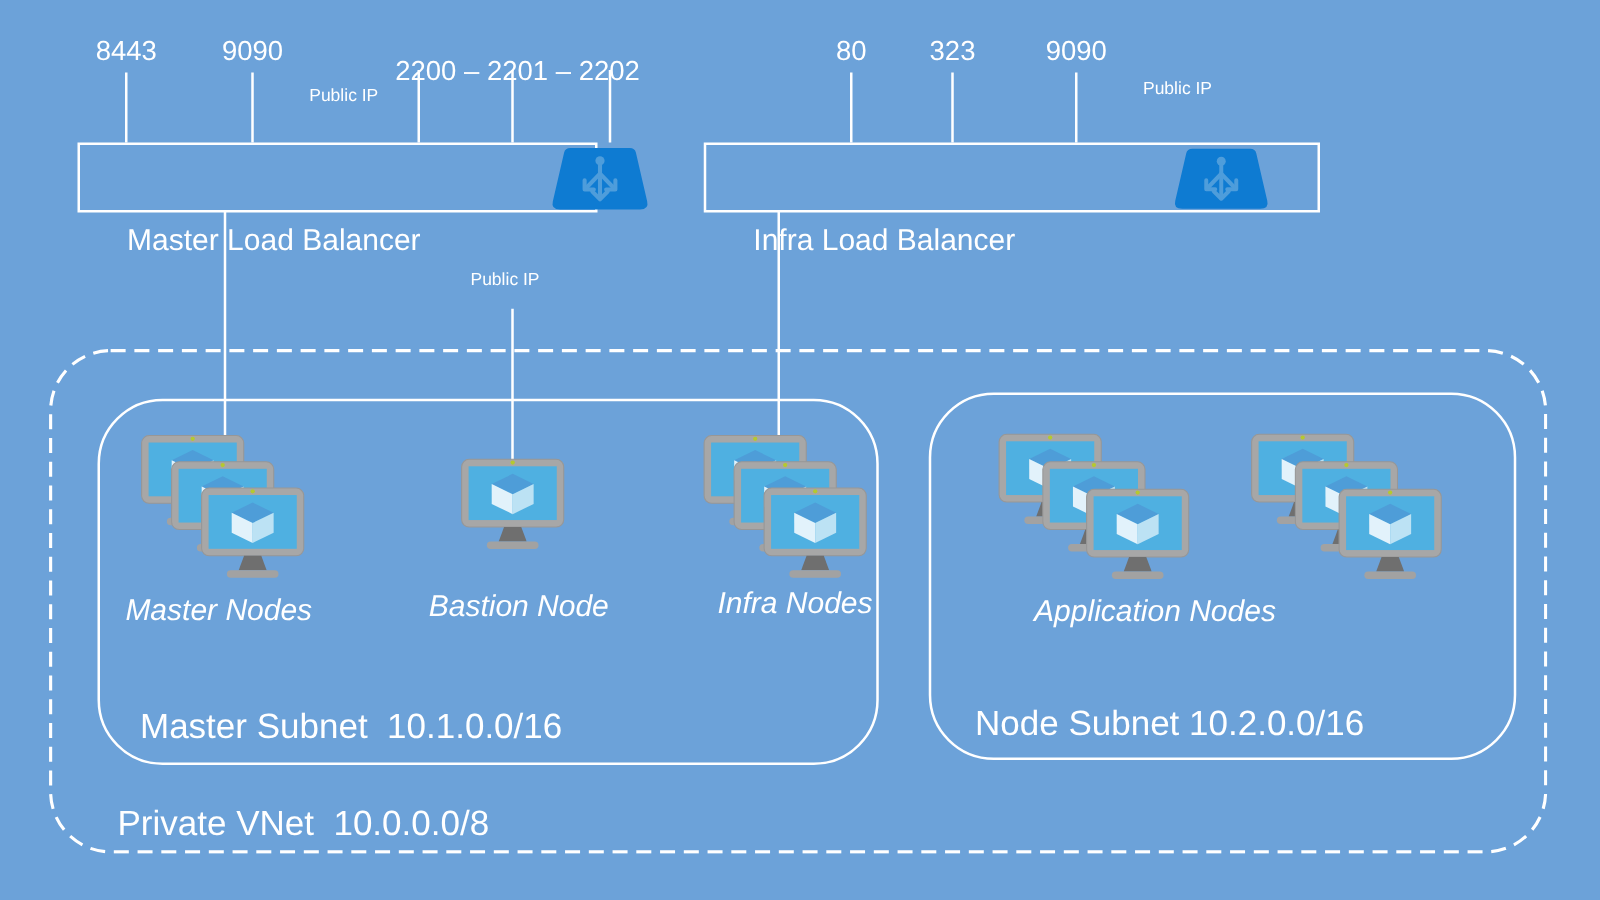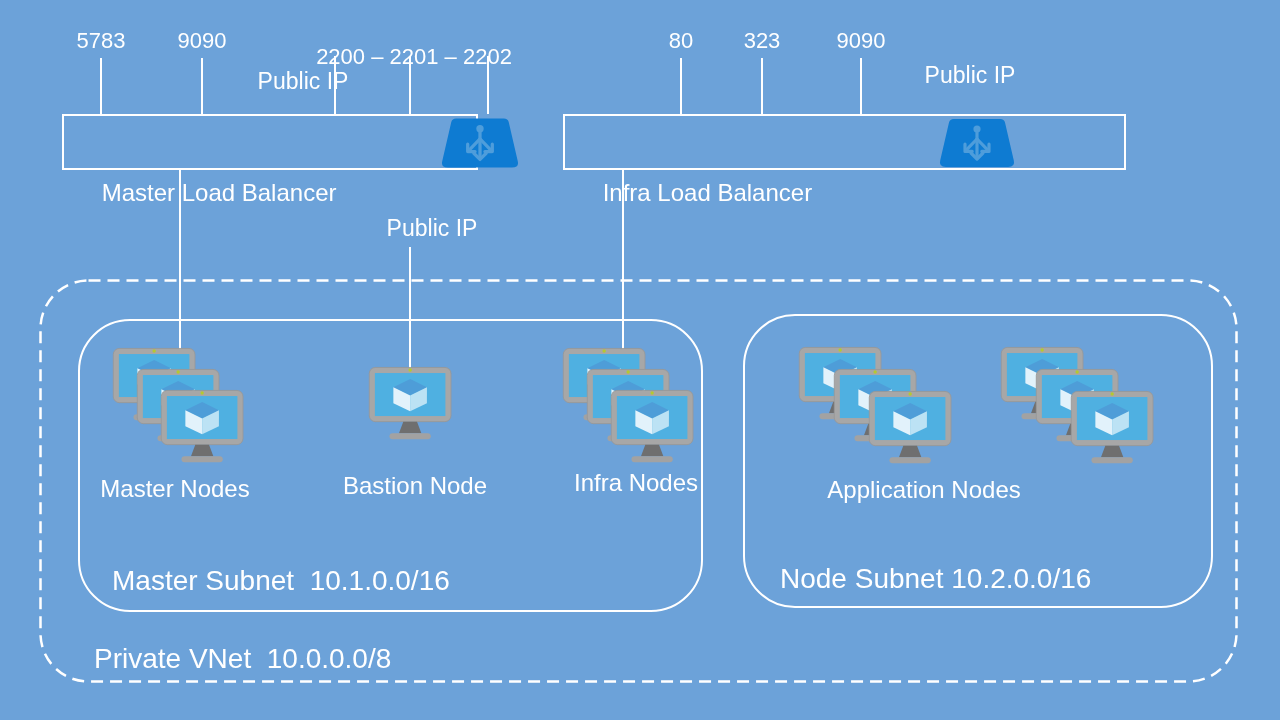--- a/index.html
+++ b/index.html
@@ -6,22 +6,22 @@
   .canvas{
     position:relative;width:1280px;height:720px;overflow:hidden;
     background:#6CA2D9;
     font-family:"Liberation Sans",sans-serif;color:#fff;
   }
   .abs{position:absolute;}
   .vline{position:absolute;width:2px;background:#FFFFFF;}
   .label{position:absolute;white-space:pre;color:#FFFFFF;line-height:1.15;}
   .center{transform:translateX(-50%);}
   .port{font-size:22px;}
-  .pubip{font-size:23px;margin-left:28px;}
-  .grouplabel{font-size:24px;}
+  .pubip{font-size:14px;}
+  .grouplabel{font-size:24px;font-style:italic;}
   .subnetlabel{font-size:28px;}
   .lb-box{
     position:absolute;height:56px;border:2px solid #FFFFFF;box-sizing:border-box;
     font-size:24px;line-height:51px;padding-left:11px;white-space:pre;
   }
   .lb-icon{position:absolute;top:-2px;}
   .subnet{position:absolute;border:2px solid #FFFFFF;border-radius:52px;box-sizing:border-box;}
   .vm{position:absolute;width:86px;height:76px;left:0;top:0;}
   .stack{position:absolute;width:140px;height:120px;}
   .stack .vm:nth-child(2){left:24px;top:21px;}
@@ -76,39 +76,39 @@
   <div class="vline" style="left:487px;top:56px;height:58px"></div>
 
   <div class="vline" style="left:680px;top:58px;height:56px"></div>
   <div class="vline" style="left:761px;top:58px;height:56px"></div>
   <div class="vline" style="left:860px;top:58px;height:56px"></div>
 
   <div class="vline" style="left:179px;top:168px;height:187px"></div>
   <div class="vline" style="left:409px;top:247px;height:125px"></div>
   <div class="vline" style="left:622px;top:168px;height:204px"></div>
 
-  <div class="label port center" style="left:101px;top:28px">5783</div>
+  <div class="label port center" style="left:101px;top:28px">8443</div>
   <div class="label port center" style="left:202px;top:28px">9090</div>
   <div class="label port center" style="left:414px;top:44px">2200 – 2201 – 2202</div>
   <div class="label pubip center" style="left:275px;top:68px">Public IP</div>
 
   <div class="label port center" style="left:681px;top:28px">80</div>
   <div class="label port center" style="left:762px;top:28px">323</div>
   <div class="label port center" style="left:861px;top:28px">9090</div>
   <div class="label pubip center" style="left:942px;top:62px">Public IP</div>
 
   <div class="label pubip center" style="left:404px;top:215px">Public IP</div>
 
   <div class="lb-box" style="left:62px;top:114px;width:416px">
     <span>Master Load Balancer</span>
     <svg class="lb-icon" style="left:375px" width="82" height="58" preserveAspectRatio="none">
         <use href="#lb-sym"></use>
       </svg>
   </div>
-  <div class="lb-box" style="left:563px;top:114px;width:563px">
+  <div class="lb-box" style="left:563px;top:114px;width:493px">
     <span>Infra Load Balancer</span>
     <svg class="lb-icon" style="left:372px" width="80" height="58" preserveAspectRatio="none">
         <use href="#lb-sym"></use>
       </svg>
   </div>
 
   <div class="stack" style="left:112px;top:347px">
     <svg class="vm">
         <use href="#vm-sym"></use>
       </svg>

